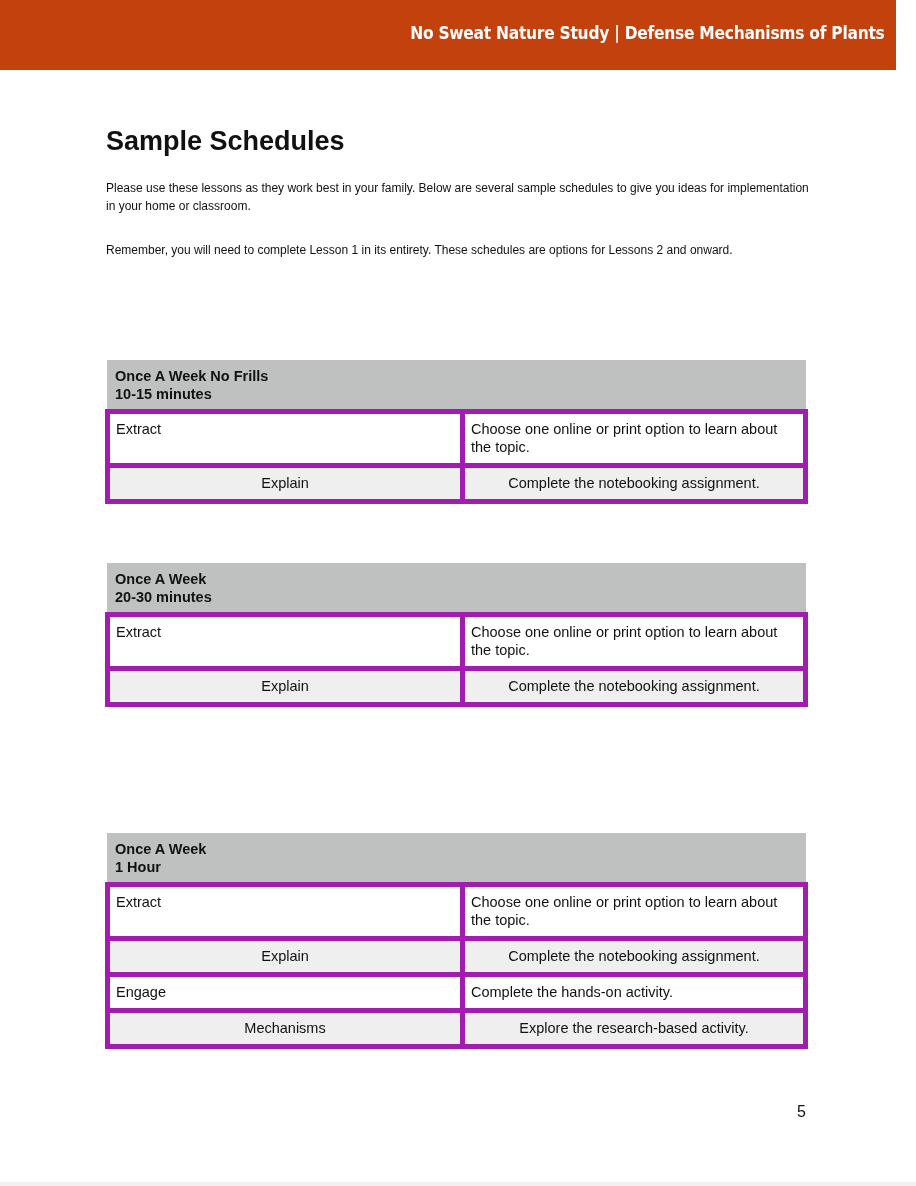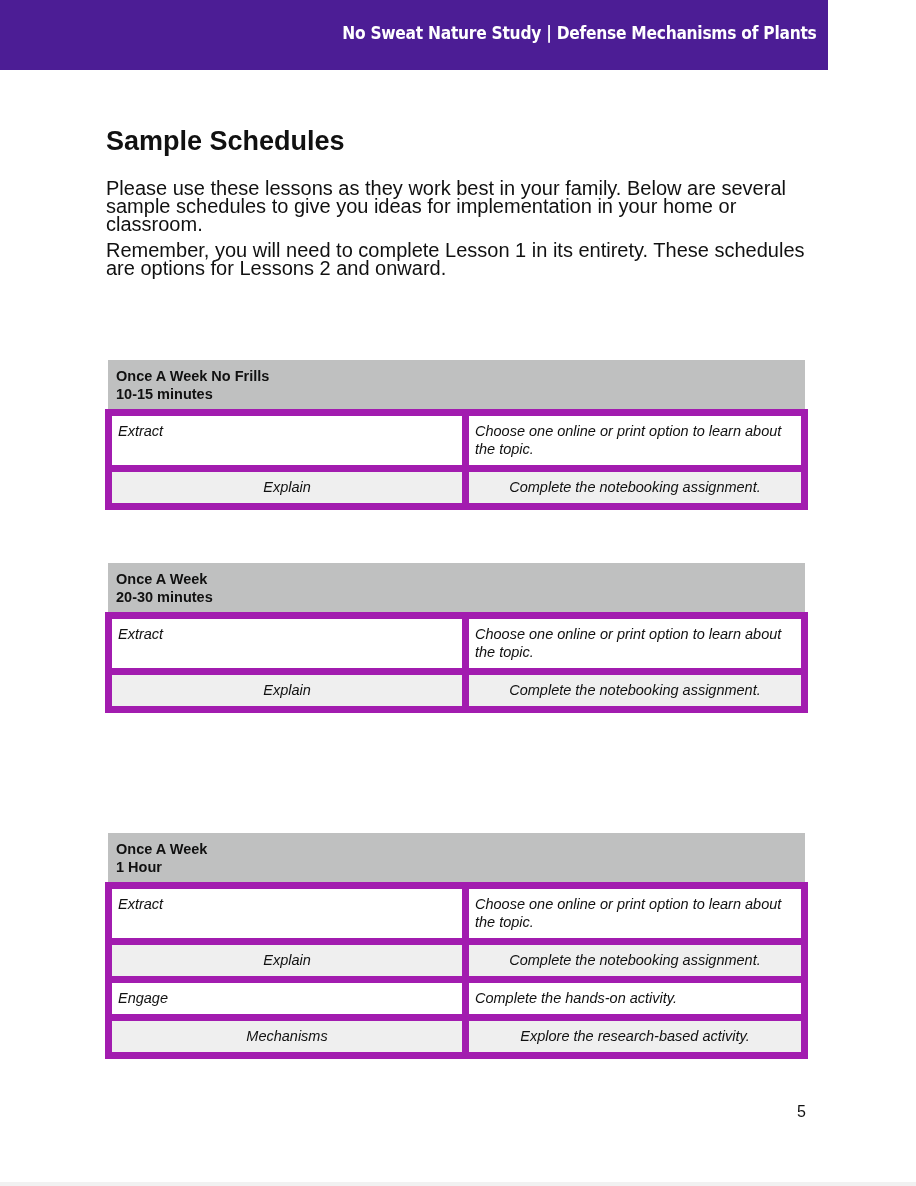--- a/index.html
+++ b/index.html
@@ -1,26 +1,26 @@
 <!DOCTYPE html>
 <html><head>
 <meta charset="utf-8">
 <style>
   html, body { margin:0; padding:0; }
   body { width:916px; height:1186px; background:#ffffff; position:relative; overflow:hidden;
          font-family:"Liberation Sans", sans-serif; color:#111; }
-  .banner { position:absolute; left:0; top:0; width:780px; height:70px; background:#4c1d95;padding-left:48px; }
+  .banner { position:absolute; left:0; top:0; width:896px; height:70px; background:#c2410c; }
   .banner-text { position:absolute; right:12px; top:22px; color:#fff; font-size:18px; font-weight:bold;
                  font-family:"DejaVu Sans", sans-serif; letter-spacing:-0.3px; transform:scaleX(0.86); transform-origin:right center; }
   .title { position:absolute; left:106px; top:126px; font-size:27px; font-weight:bold; margin:0;text-align:right; }
-  .para { position:absolute; left:106px; width:710px; font-size:20px; line-height:18px; margin:0; }
+  .para { position:absolute; left:106px; width:710px; font-size:12px; line-height:18px; margin:0; }
   table.sched { position:absolute; left:105px; width:703px; border-collapse:collapse; font-size:14.5px; }
   table.sched th { background:#bfc0c0; text-align:left; padding:6px 6px 6px 7px; line-height:18px; font-weight:bold;
                    border:1px solid #bfc0c0; border-bottom:1.5px solid #8a8a8a; }
-  table.sched td { border:7px solid #a21caf; padding:6px 6px 7px 6px; line-height:18px; vertical-align:top;font-style:italic; }
+  table.sched td { border:5px solid #a21caf; padding:6px 6px 7px 6px; line-height:18px; vertical-align:top; }
   table.sched td.c1 { width:338px; }
   table.sched tr.alt td { background:#efefef;text-align:center; }
   .pagenum { position:absolute; left:797px; top:1103px; font-size:16px; }
   .footer-shadow { position:absolute; left:0; bottom:0; width:916px; height:4px; background:#f1f1f1; }
 </style>
 </head>
 <body>
 
 <div class="banner">
   <span class="banner-text">No Sweat Nature Study  |  Defense Mechanisms of Plants</span>

